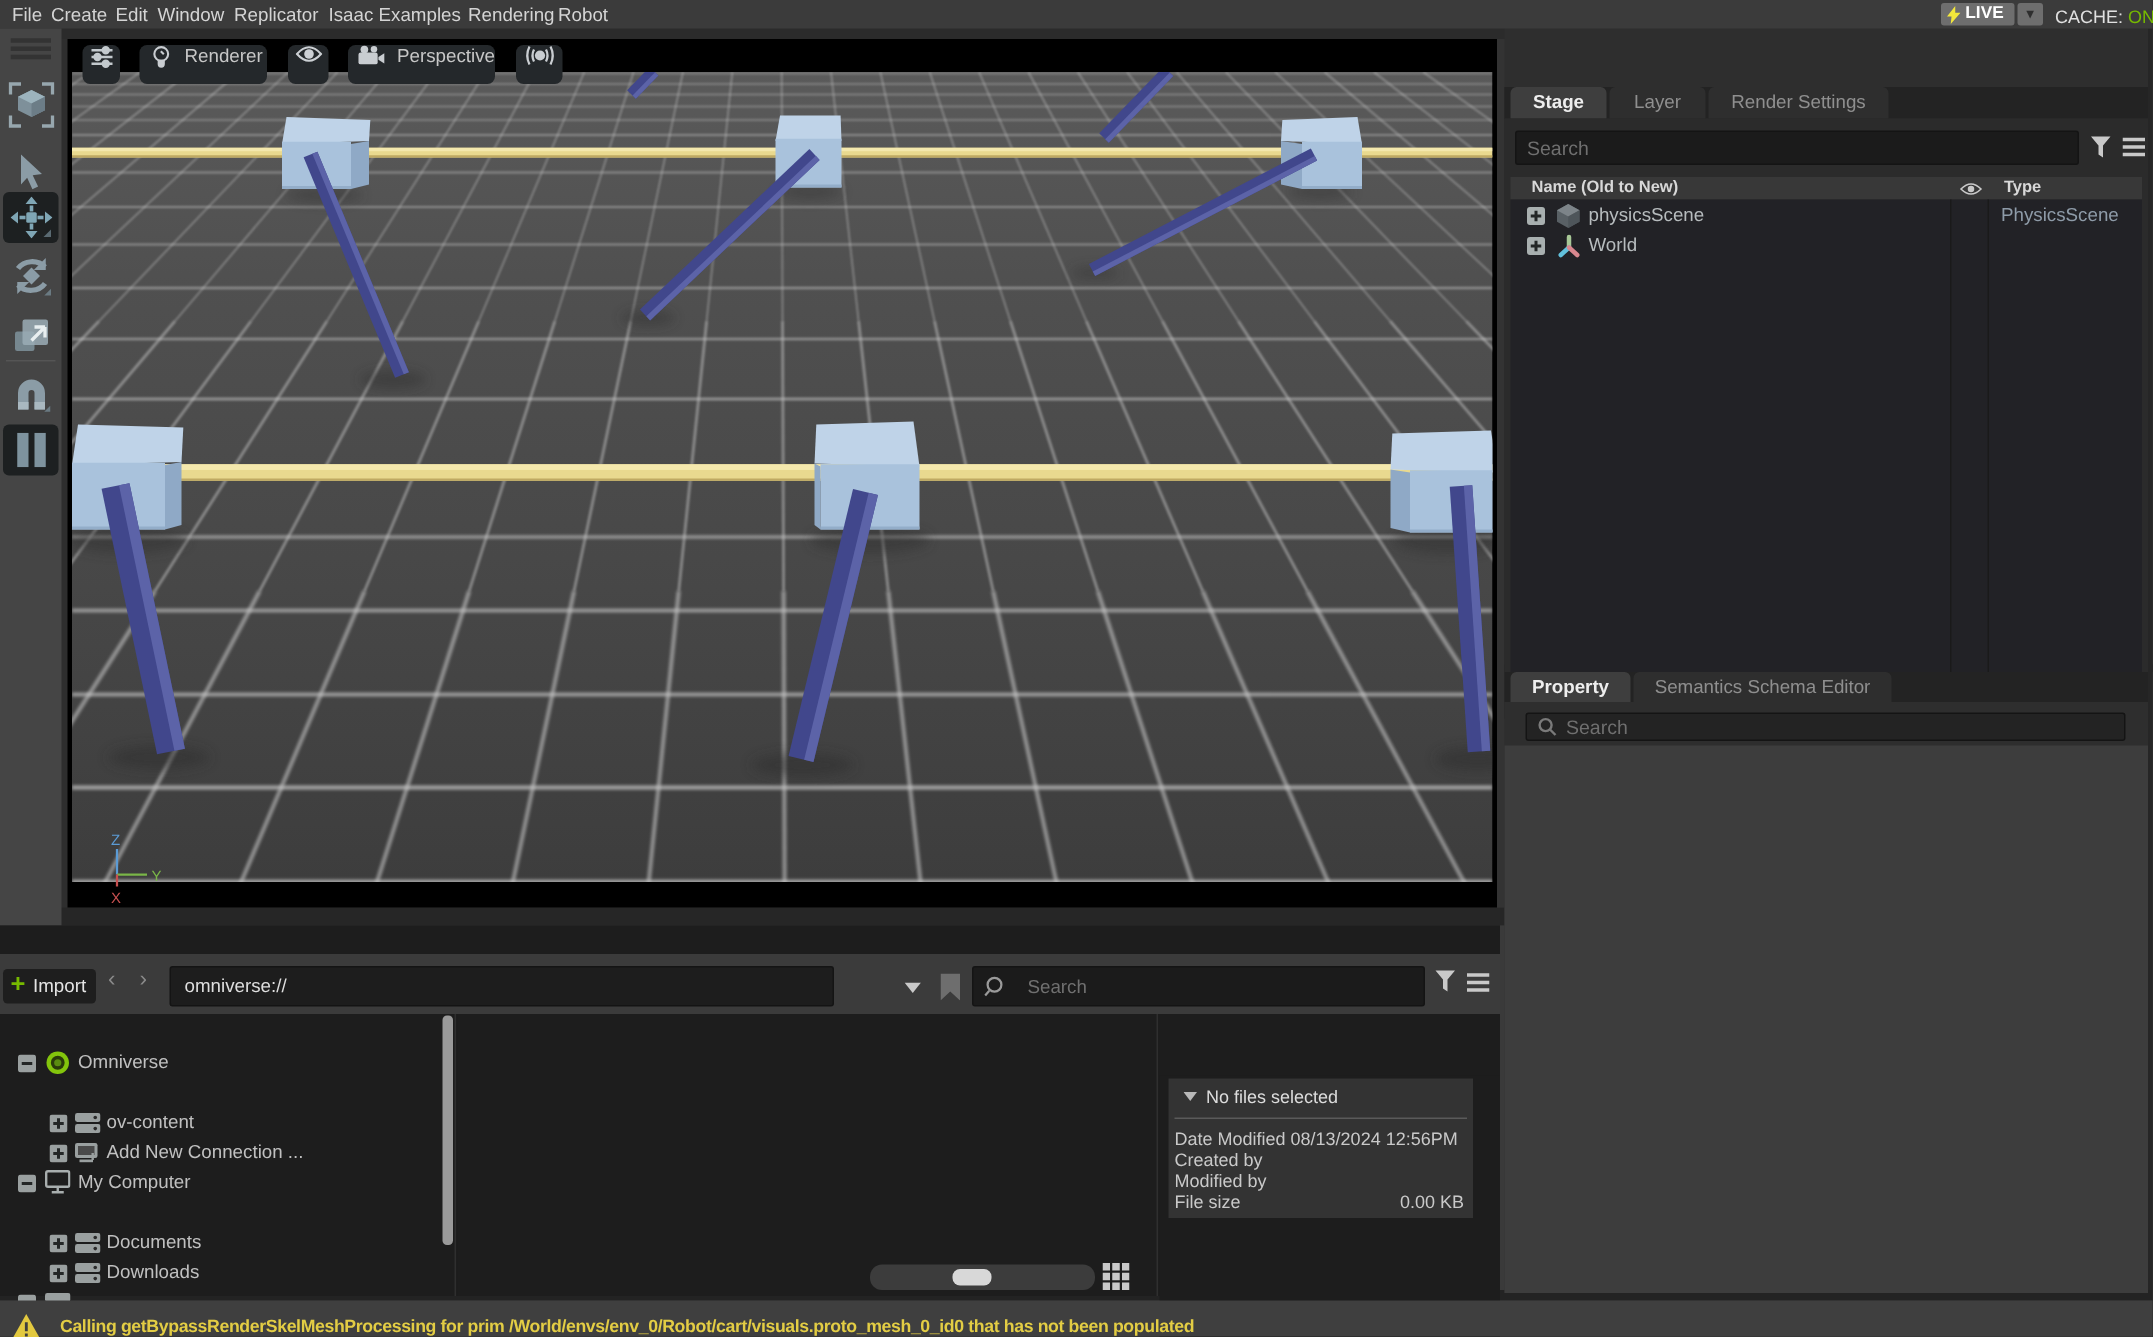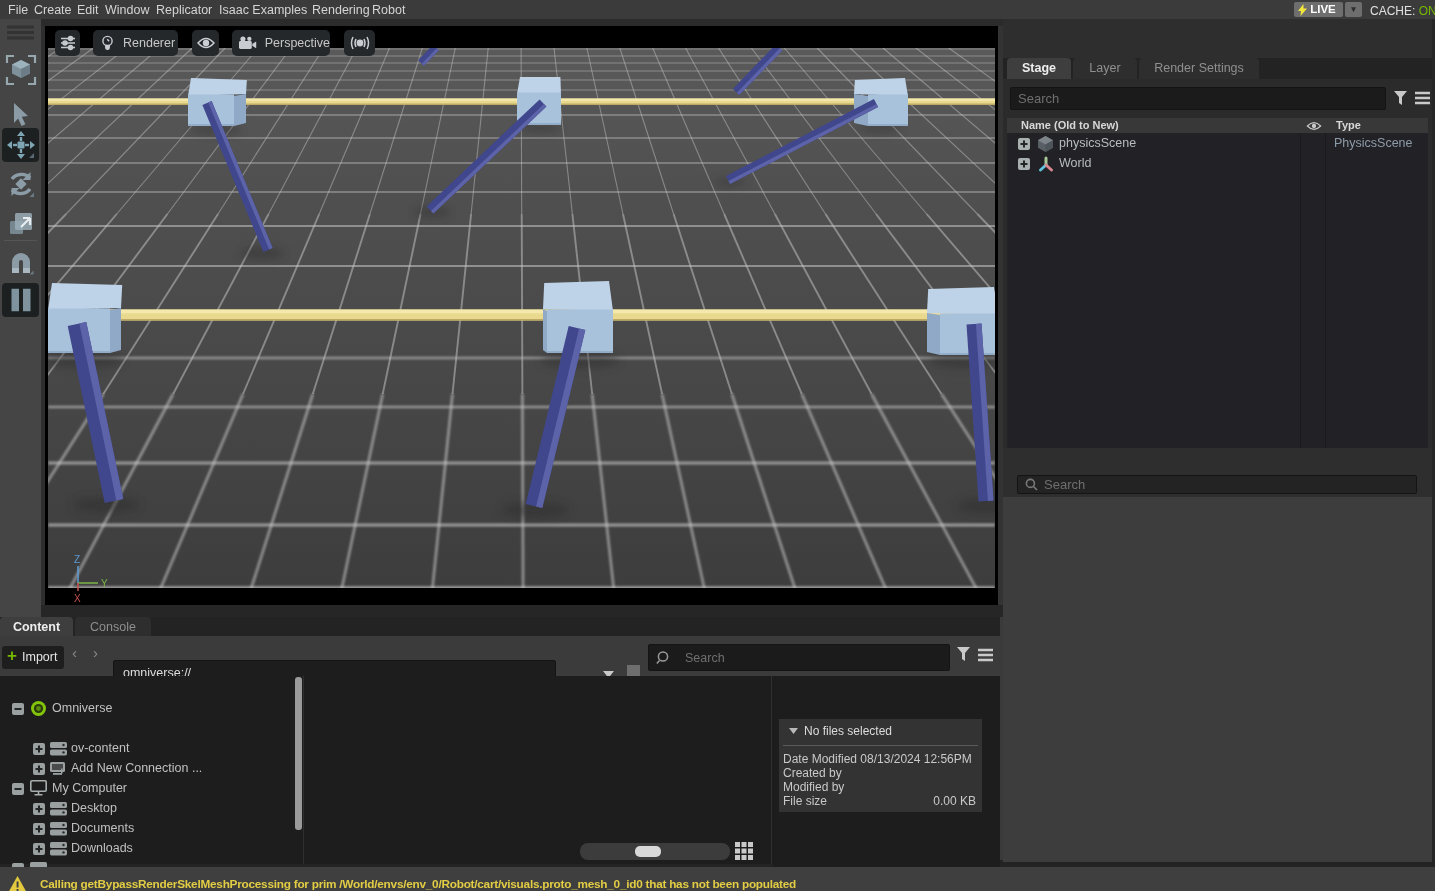--- a/index.html
+++ b/index.html
@@ -18,21 +18,21 @@
   
   #ltool { left:0; top:19px; width:41px; height:598px; background:#454545; }
   .tbtn { position:absolute; left:2px; width:37px; height:34px; }
   .tbtn.on { background:#1d2021; border-radius:4px; }
   .tbtn svg { position:absolute; left:50%; top:50%; transform:translate(-50%,-50%); }
   .tsep { position:absolute; left:4px; width:33px; height:1px; background:#555; }
   
   #viewport { left:45px; top:26px; width:953px; height:579px; background:#000; }
   #scene { position:absolute; left:3px; top:22px; width:947px; height:540px; }
   .pill { position:absolute; top:4px; height:26px; background:#24282b; border-radius:5px;
-      color:#c7c7c7; font-size:12.5px; display:flex; align-items:center; }
+      color:#c7c7c7; font-size:12.5px; display:flex; align-items:flex-start; }
   
   .tabbar { position:absolute; background:#232323; }
   .tab { position:absolute; top:0; height:100%; font-size:12.5px; color:#8f8f8f;
      background:#2e2e2e; border-radius:4px 4px 0 0; text-align:center; }
   .tab.on { background:#3e3e3e; color:#eee; font-weight:bold; }
   .tab span { display:inline-block; margin-top:3px; }
   #stagepanel { left:1003px; top:22px; width:429px; height:421px; background:#2b2b2b;margin-top:36px; }
   #stagebody { position:absolute; left:0; top:21px; width:429px; height:400px; background:#2b2b2b; }
   .searchbox { position:absolute; background:#1b1b1b; border:1px solid #141414; border-radius:2px;
      color:#6f6f6f; font-size:13px; line-height:21px; padding-left:7px; }
@@ -454,43 +454,43 @@
             <path d="M8.5 9.4L16 5.2v7.6L8.5 17z" fill="#4e555a"></path>
           </svg>
         <span style="position:absolute;left:52px;top:2px">physicsScene</span>
         <span style="position:absolute;left:327px;top:2px;color:#8e9ba8">PhysicsScene</span>
       </div>
     </div>
   </div>
 </div>
 
 <div id="proppanel" class="abs">
+  <div class="tabbar" style="left:0;top:0;width:429px;height:20px">
+    <div class="tab on" style="left:4px;width:80px"><span>Property</span></div>
+    <div class="tab" style="left:86px;width:172px"><span>Semantics Schema Editor</span></div>
+  </div>
   <div class="searchbox" style="left:14px;top:27px;width:400px;height:19px;background:#232323;line-height:17px">
     <svg style="vertical-align:-2px;margin-right:6px" width="13" height="13" viewBox="0 0 13 13">
         <g fill="none" stroke="#7a7a7a" stroke-width="1.6">
           <circle cx="5.4" cy="5.4" r="4"></circle>
           <path d="M8.5 8.5L12 12"></path>
         </g>
       </svg>Search</div>
   <div id="propbody"></div>
 </div>
 
 <div id="contentpanel" class="abs">
-  <div class="tabbar" style="left:0;top:0;width:1000px;height:19px">
-    <div class="tab on" style="left:0;width:73px"><span>Content</span></div>
-    <div class="tab" style="left:75px;width:76px"><span>Console</span></div>
-  </div>
   <div id="ctoolbar">
     <div style="position:absolute;left:2px;top:10px;width:62px;height:23px;background:#1e1e1e;border-radius:3px;color:#e4e4e4;font-size:12.5px">
       <span style="position:absolute;left:5px;top:0px;color:#76b900;font-size:17px;font-weight:bold">+</span>
       <span style="position:absolute;left:20px;top:4px">Import</span>
     </div>
     <span style="position:absolute;left:72px;top:8px;color:#8a8a8a;font-size:15px">‹</span>
     <span style="position:absolute;left:93px;top:8px;color:#8a8a8a;font-size:15px">›</span>
-    <div style="position:absolute;left:113px;top:24px;width:443px;height:27px;background:#1d1d1d;border:1px solid #141414;border-radius:2px">
+    <div style="position:absolute;left:113px;top:8px;width:443px;height:27px;background:#1d1d1d;border:1px solid #141414;border-radius:2px">
       <span style="position:absolute;left:9px;top:5px;color:#dedede;font-size:12.5px">omniverse://</span>
       <svg style="position:absolute;left:489px;top:10px" width="11" height="7" viewBox="0 0 11 7">
           <path d="M0 0h11L5.5 7z" fill="#c9c9c9"></path>
         </svg>
       <svg style="position:absolute;left:513px;top:4px" width="13" height="18" viewBox="0 0 13 18">
           <path d="M0 0h13v18l-6.5-6L0 18z" fill="#6e6e6e"></path>
         </svg>
     </div>
     <div style="position:absolute;left:648px;top:8px;width:302px;height:27px;background:#1b1b1b;border:1px solid #141414;border-radius:2px">
       <svg style="position:absolute;left:7px;top:5px" width="16" height="16" viewBox="0 0 16 16">
@@ -554,35 +554,20 @@
     <div class="trow" style="top:103px">
       <svg class="abs" style="left:12px;top:4px" width="12" height="12" viewBox="0 0 12 12">
           <rect width="12" height="12" rx="2" fill="#9aa0a0"></rect>
           <path d="M2.5 6h7" stroke="#232626" stroke-width="2"></path>
         </svg>
       <svg class="abs" style="left:30px;top:1px" width="17" height="16" viewBox="0 0 17 16">
           <rect x="0.8" y="0.8" width="15.4" height="10.4" rx="1.2" fill="none" stroke="#a8aeae" stroke-width="1.6"></rect>
           <path d="M8.5 11.5v2.5M4.5 14.8h8" stroke="#a8aeae" stroke-width="1.6" fill="none"></path>
         </svg>
       <span style="position:absolute;left:52px;top:2px">My Computer</span>
-    </div>
-    <div class="trow" style="top:123px">
-      <svg class="abs" style="left:33px;top:4px" width="12" height="12" viewBox="0 0 12 12">
-          <rect width="12" height="12" rx="2" fill="#9aa0a0"></rect>
-          <path d="M6 2.5v7M2.5 6h7" stroke="#232626" stroke-width="2"></path>
-        </svg>
-      <svg class="abs" style="left:50px;top:3px" width="17" height="14" viewBox="0 0 17 14">
-          <g fill="#9aa0a0">
-            <rect x="0" y="0" width="17" height="6" rx="1.6"></rect>
-            <rect x="0" y="7.4" width="17" height="6" rx="1.6"></rect>
-          </g>
-          <circle cx="13.5" cy="3" r="1.2" fill="#2a2a2a"></circle>
-          <circle cx="13.5" cy="10.4" r="1.2" fill="#2a2a2a"></circle>
-        </svg>
-      <span style="position:absolute;left:71px;top:2px">Desktop</span>
     </div>
     <div class="trow" style="top:143px">
       <svg class="abs" style="left:33px;top:4px" width="12" height="12" viewBox="0 0 12 12">
           <rect width="12" height="12" rx="2" fill="#9aa0a0"></rect>
           <path d="M6 2.5v7M2.5 6h7" stroke="#232626" stroke-width="2"></path>
         </svg>
       <svg class="abs" style="left:50px;top:3px" width="17" height="14" viewBox="0 0 17 14">
           <g fill="#9aa0a0">
             <rect x="0" y="0" width="17" height="6" rx="1.6"></rect>
             <rect x="0" y="7.4" width="17" height="6" rx="1.6"></rect>

